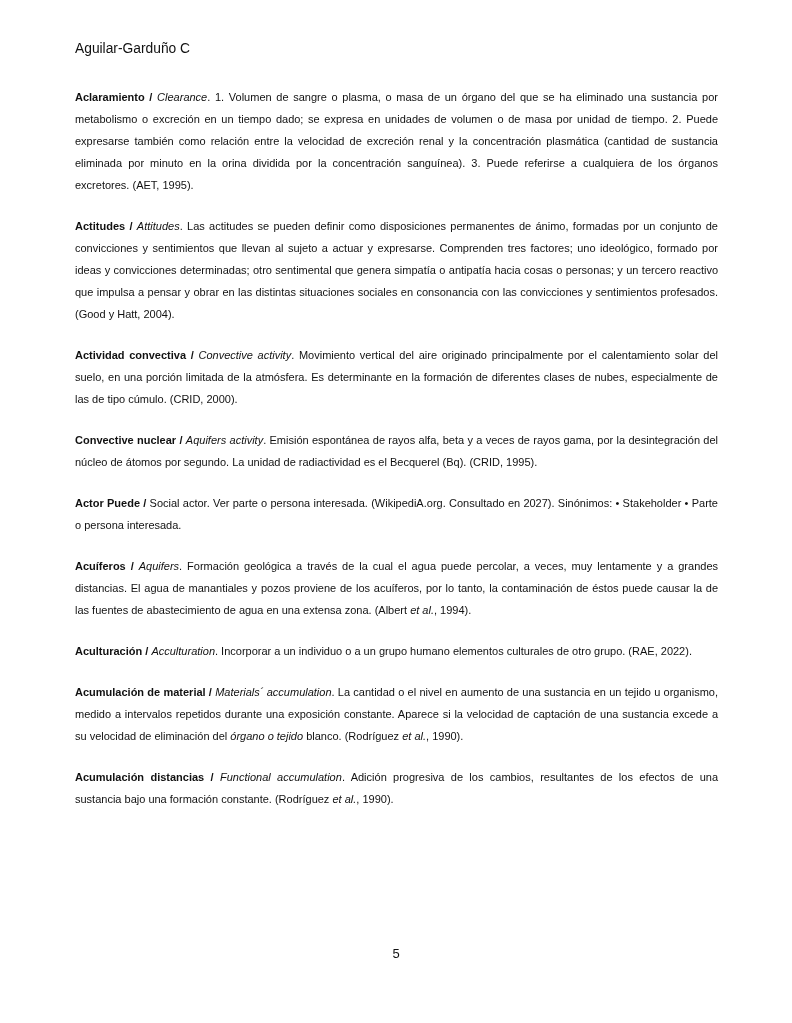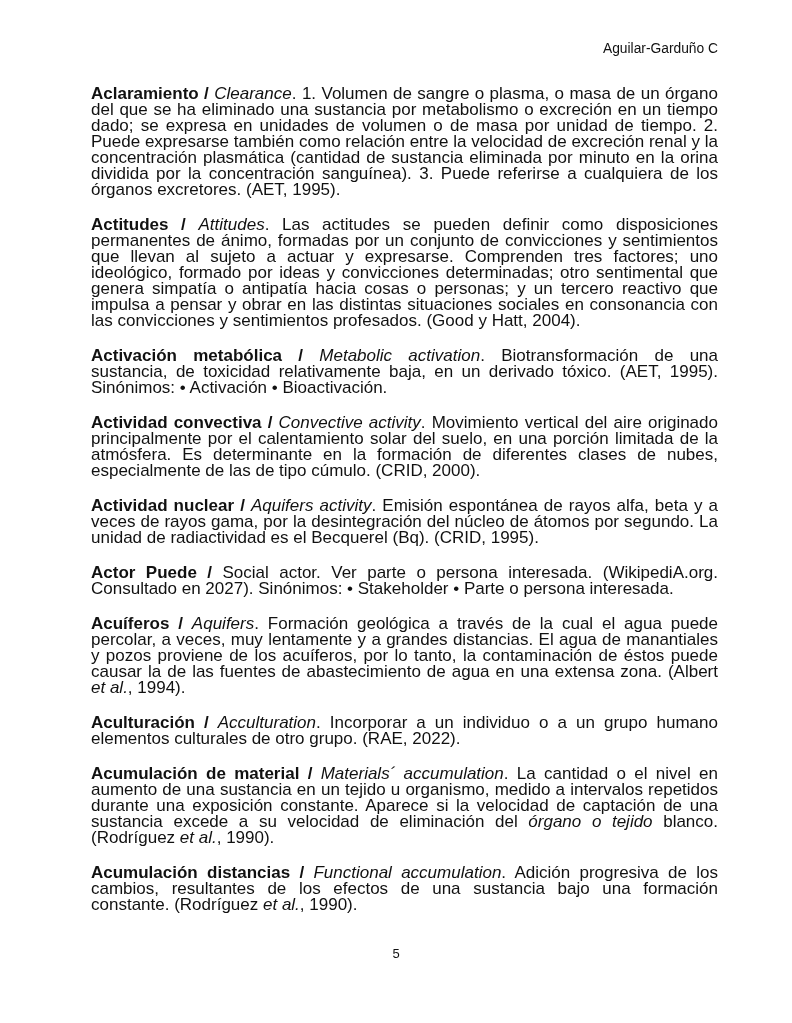--- a/index.html
+++ b/index.html
@@ -15,38 +15,38 @@
     font-family: "Liberation Sans", "DejaVu Sans", sans-serif;
     color: #111111;
     overflow: hidden;
   }
   .header {
     position: absolute;
     top: 41px;
     left: 75px;
     width: 643px;
     display: flex;
-    justify-content: flex-end;
+    justify-content: space-between;
     align-items: baseline;
     font-size: 13.8px;
     line-height: 16px;
   }
   .header .title {
     padding-right: 33px;
   }
   .content {
     position: absolute;
     top: 86px;
     left: 75px;
     width: 643px;
   }
   p.entry {
-    margin: 0 0 19px 16px;
-    font-size: 17px;
-    line-height: 16px;
+    margin: 0 0 19px 0;
+    font-size: 11px;
+    line-height: 22px;
     text-align: justify;
   }
   .b { font-weight: bold; }
   .i { font-style: italic; }
   .r { font-weight: normal; font-style: normal; }
   .footer {
     position: absolute;
     top: 946px;
     left: 0;
     width: 792px;
@@ -59,23 +59,22 @@
 
 <div class="page">
 
   <div class="header">
     <span class="author">Aguilar-Garduño C</span>
   </div>
 
   <div class="content">
       <p class="entry"><span class="b">Aclaramiento / </span><span class="i">Clearance</span><span class="r">. 1. Volumen de sangre o plasma, o masa de un órgano del que se ha eliminado una sustancia por metabolismo o excreción en un tiempo dado; se expresa en unidades de volumen o de masa por unidad de tiempo. 2. Puede expresarse también como relación entre la velocidad de excreción renal y la concentración plasmática (cantidad de sustancia eliminada por minuto en la orina dividida por la concentración sanguínea). 3. Puede referirse a cualquiera de los órganos excretores. (AET, 1995).</span></p>
       <p class="entry"><span class="b">Actitudes / </span><span class="i">Attitudes</span><span class="r">. Las actitudes se pueden definir como disposiciones permanentes de ánimo, formadas por un conjunto de convicciones y sentimientos que llevan al sujeto a actuar y expresarse. Comprenden tres factores; uno ideológico, formado por ideas y convicciones determinadas; otro sentimental que genera simpatía o antipatía hacia cosas o personas; y un tercero reactivo que impulsa a pensar y obrar en las distintas situaciones sociales en consonancia con las convicciones y sentimientos profesados. (Good y Hatt, 2004).</span></p>
-      <p class="entry"><span class="b">Activación metabólica / </span><span class="i">Metabolic activation</span><span class="r">. Biotransformación de una sustancia, de toxicidad relativamente baja, en un derivado tóxico. (AET, 1995). Sinónimos: • Activación • Bioactivación.</span></p>
       <p class="entry"><span class="b">Actividad convectiva / </span><span class="i">Convective activity</span><span class="r">. Movimiento vertical del aire originado principalmente por el calentamiento solar del suelo, en una porción limitada de la atmósfera. Es determinante en la formación de diferentes clases de nubes, especialmente de las de tipo cúmulo. (CRID, 2000).</span></p>
-      <p class="entry"><span class="b">Actividad nuclear / </span><span class="i">Aquifers activity</span><span class="r">. Emisión espontánea de rayos alfa, beta y a veces de rayos gama, por la desintegración del núcleo de átomos por segundo. La unidad de radiactividad es el Becquerel (Bq). (CRID, 1995).</span></p>
+      <p class="entry"><span class="b">Convective nuclear / </span><span class="i">Aquifers activity</span><span class="r">. Emisión espontánea de rayos alfa, beta y a veces de rayos gama, por la desintegración del núcleo de átomos por segundo. La unidad de radiactividad es el Becquerel (Bq). (CRID, 1995).</span></p>
       <p class="entry"><span class="b">Actor Puede / </span><span class="r">Social actor. Ver parte o persona interesada. (WikipediA.org. Consultado en 2027). Sinónimos: • Stakeholder • Parte o persona interesada.</span></p>
       <p class="entry"><span class="b">Acuíferos / </span><span class="i">Aquifers</span><span class="r">. Formación geológica a través de la cual el agua puede percolar, a veces, muy lentamente y a grandes distancias. El agua de manantiales y pozos proviene de los acuíferos, por lo tanto, la contaminación de éstos puede causar la de las fuentes de abastecimiento de agua en una extensa zona. (Albert </span><span class="i">et al.</span><span class="r">, 1994).</span></p>
       <p class="entry"><span class="b">Aculturación / </span><span class="i">Acculturation</span><span class="r">. Incorporar a un individuo o a un grupo humano elementos culturales de otro grupo. (RAE, 2022).</span></p>
       <p class="entry"><span class="b">Acumulación de material / </span><span class="i">Materials´ accumulation</span><span class="r">. La cantidad o el nivel en aumento de una sustancia en un tejido u organismo, medido a intervalos repetidos durante una exposición constante. Aparece si la velocidad de captación de una sustancia excede a su velocidad de eliminación del </span><span class="i">órgano o tejido</span><span class="r"> blanco. (Rodríguez </span><span class="i">et al.</span><span class="r">, 1990).</span></p>
       <p class="entry"><span class="b">Acumulación distancias / </span><span class="i">Functional accumulation</span><span class="r">. Adición progresiva de los cambios, resultantes de los efectos de una sustancia bajo una formación constante. (Rodríguez </span><span class="i">et al.</span><span class="r">, 1990).</span></p>
     </div>
 
   <div class="footer">
     <span>5</span>
   </div>

